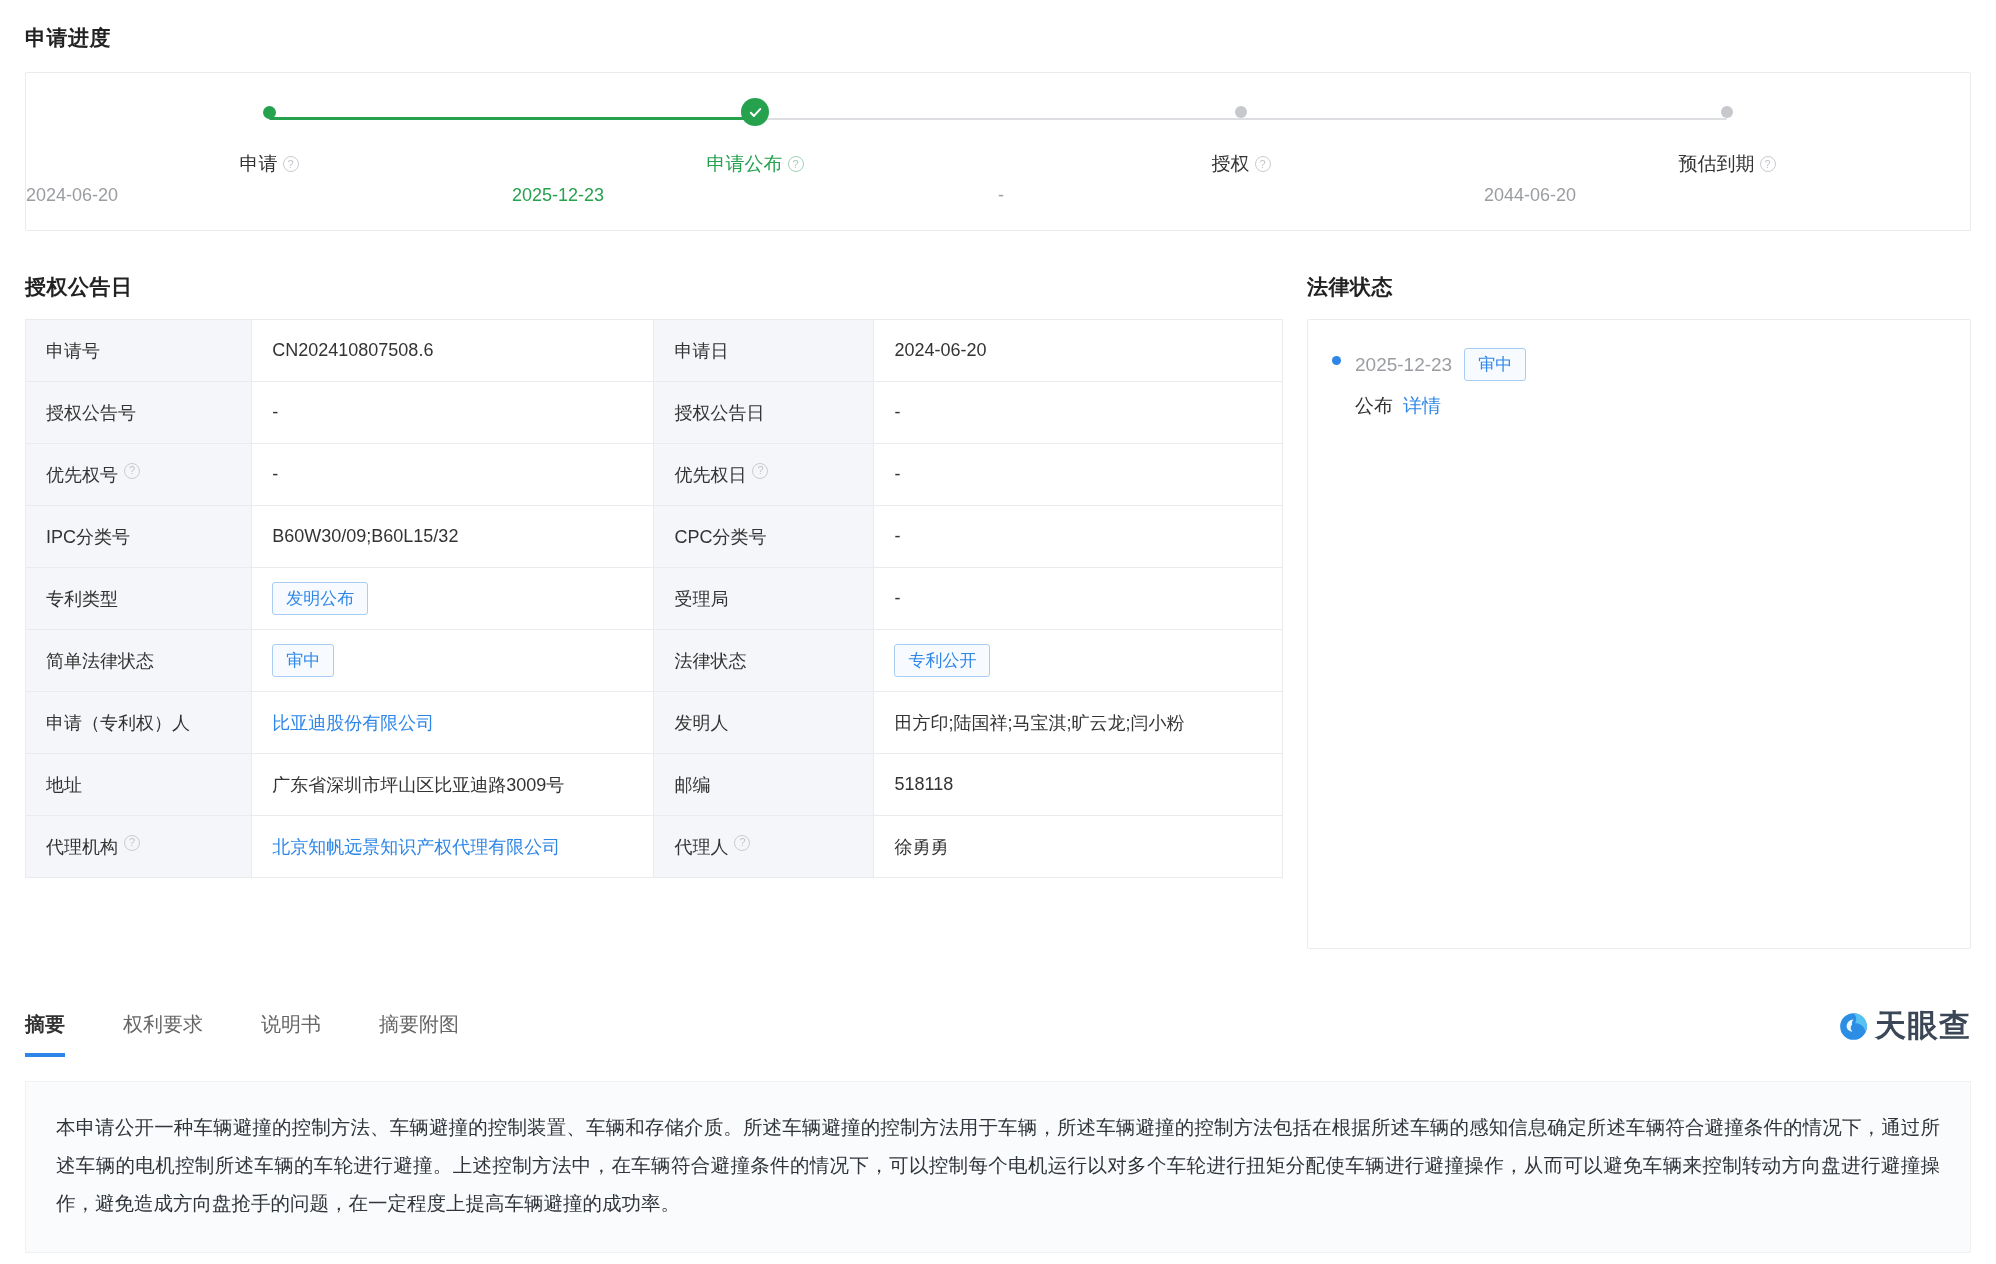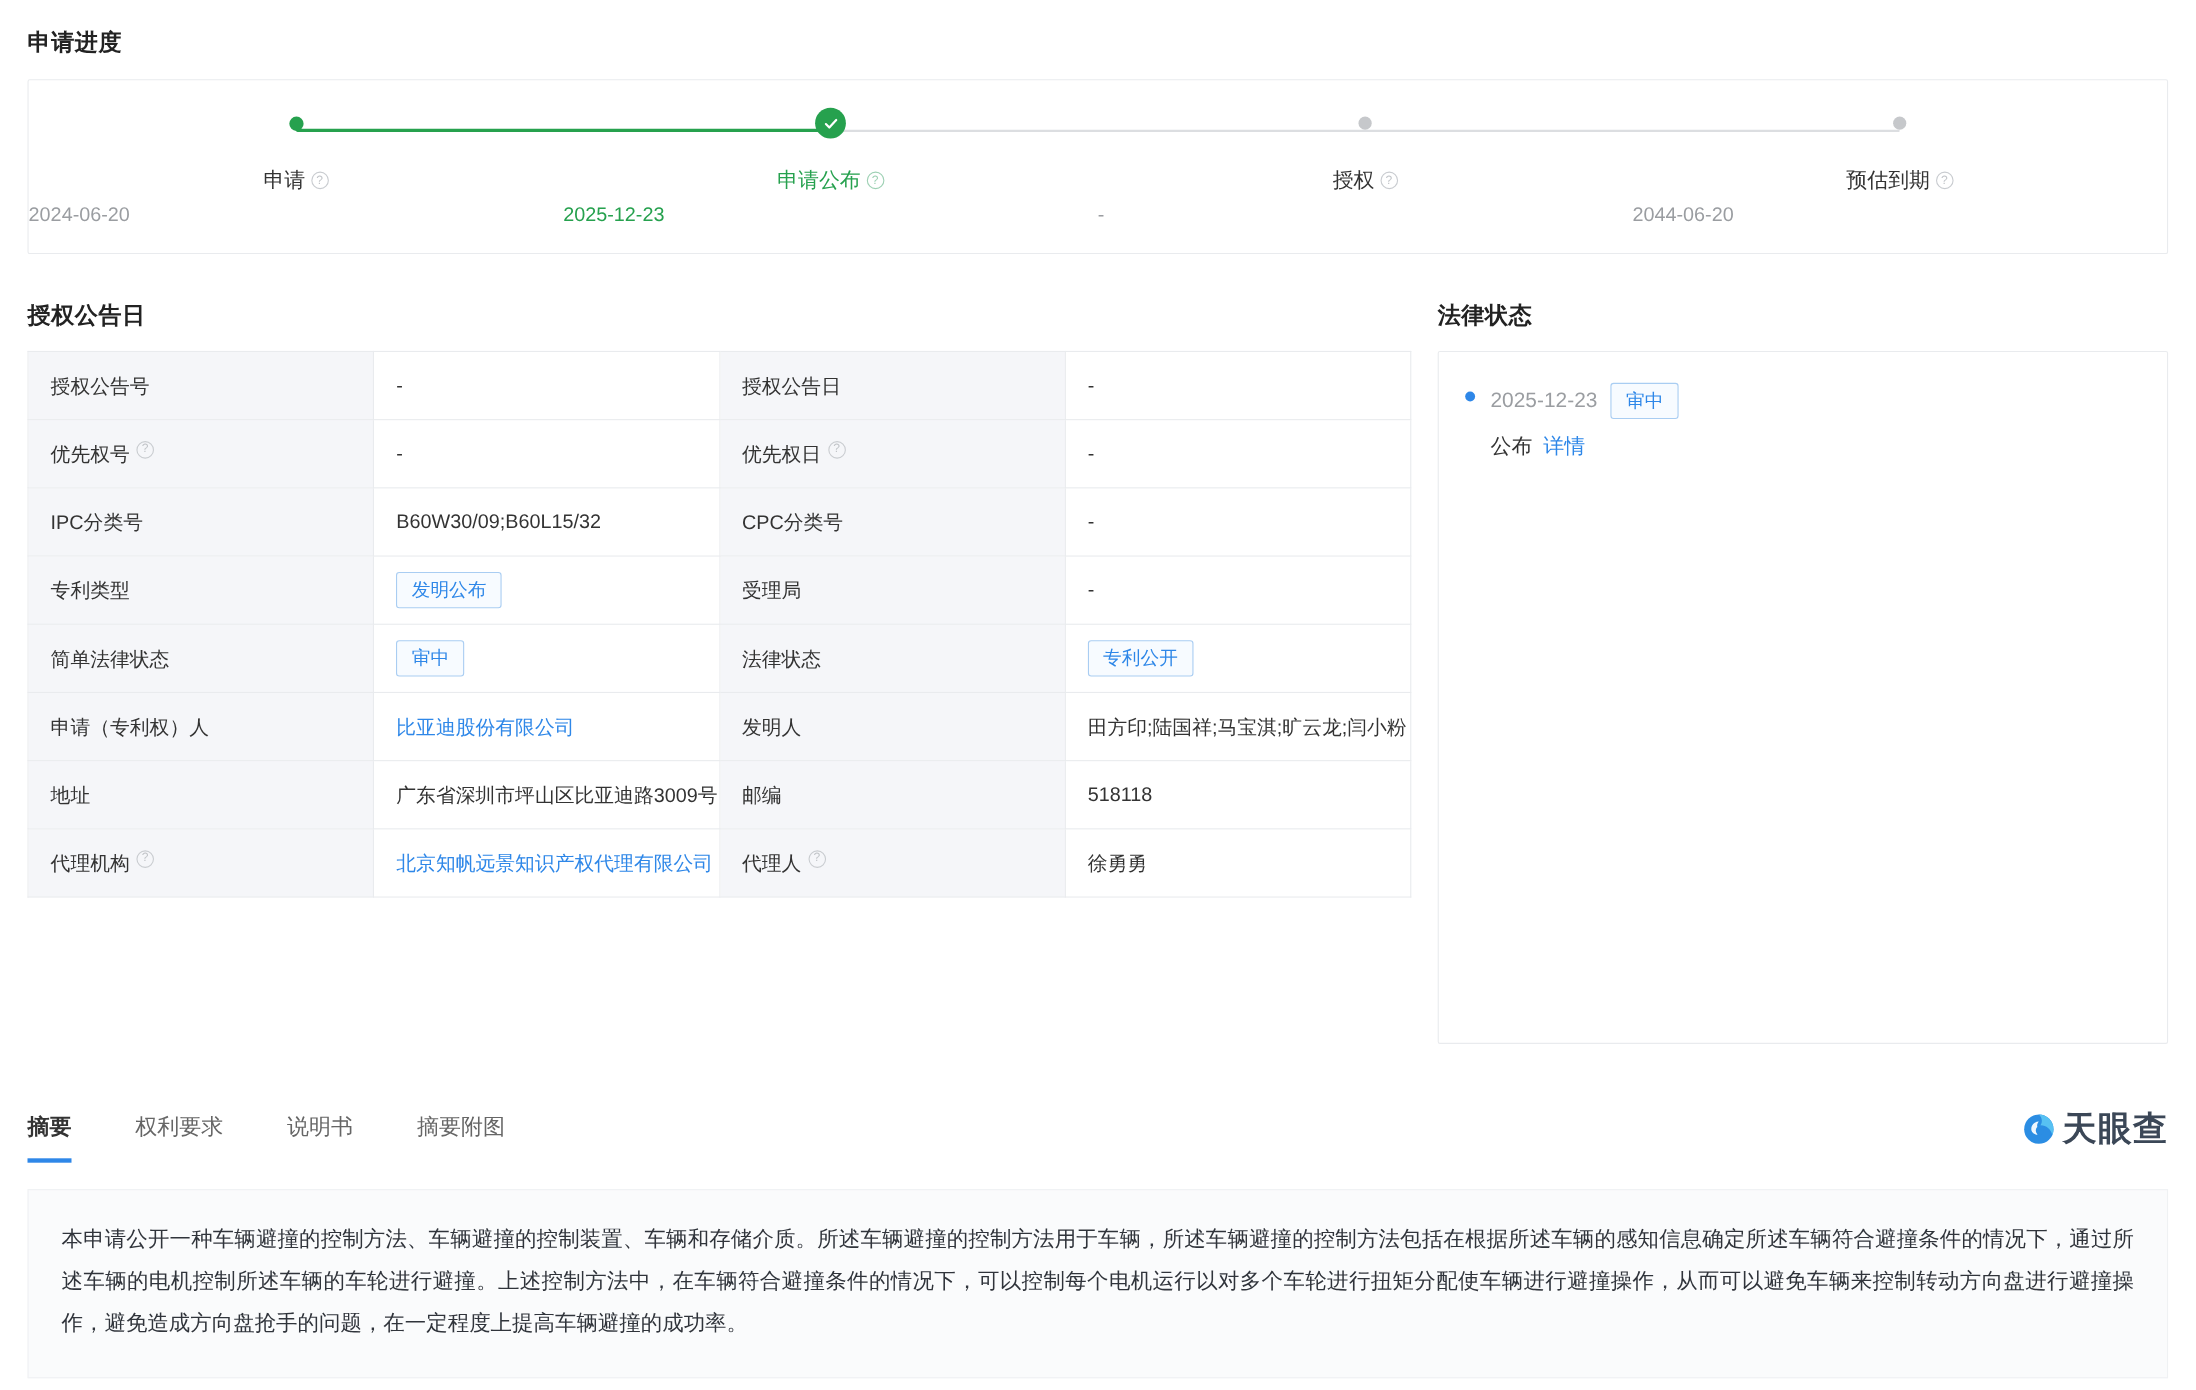--- a/index.html
+++ b/index.html
@@ -130,20 +130,26 @@
       </div>
     </div>
   </div>
 
   <div class="main-row">
     <div class="left-col">
       <div class="section-title col-head">授权公告日</div>
 
       <table class="info-table">
         <tbody>
+            <tr>
+          <td class="lbl c1">申请号</td>
+          <td class="c2">CN202410807508.6</td>
+          <td class="lbl c3">申请日</td>
+          <td class="c4">2024-06-20</td>
+        </tr>
         <tr>
           <td class="lbl">授权公告号</td>
           <td>-</td>
           <td class="lbl">授权公告日</td>
           <td>-</td>
         </tr>
         <tr>
           <td class="lbl">
             <span class="lbl-inner">
                   <span>优先权号</span>

